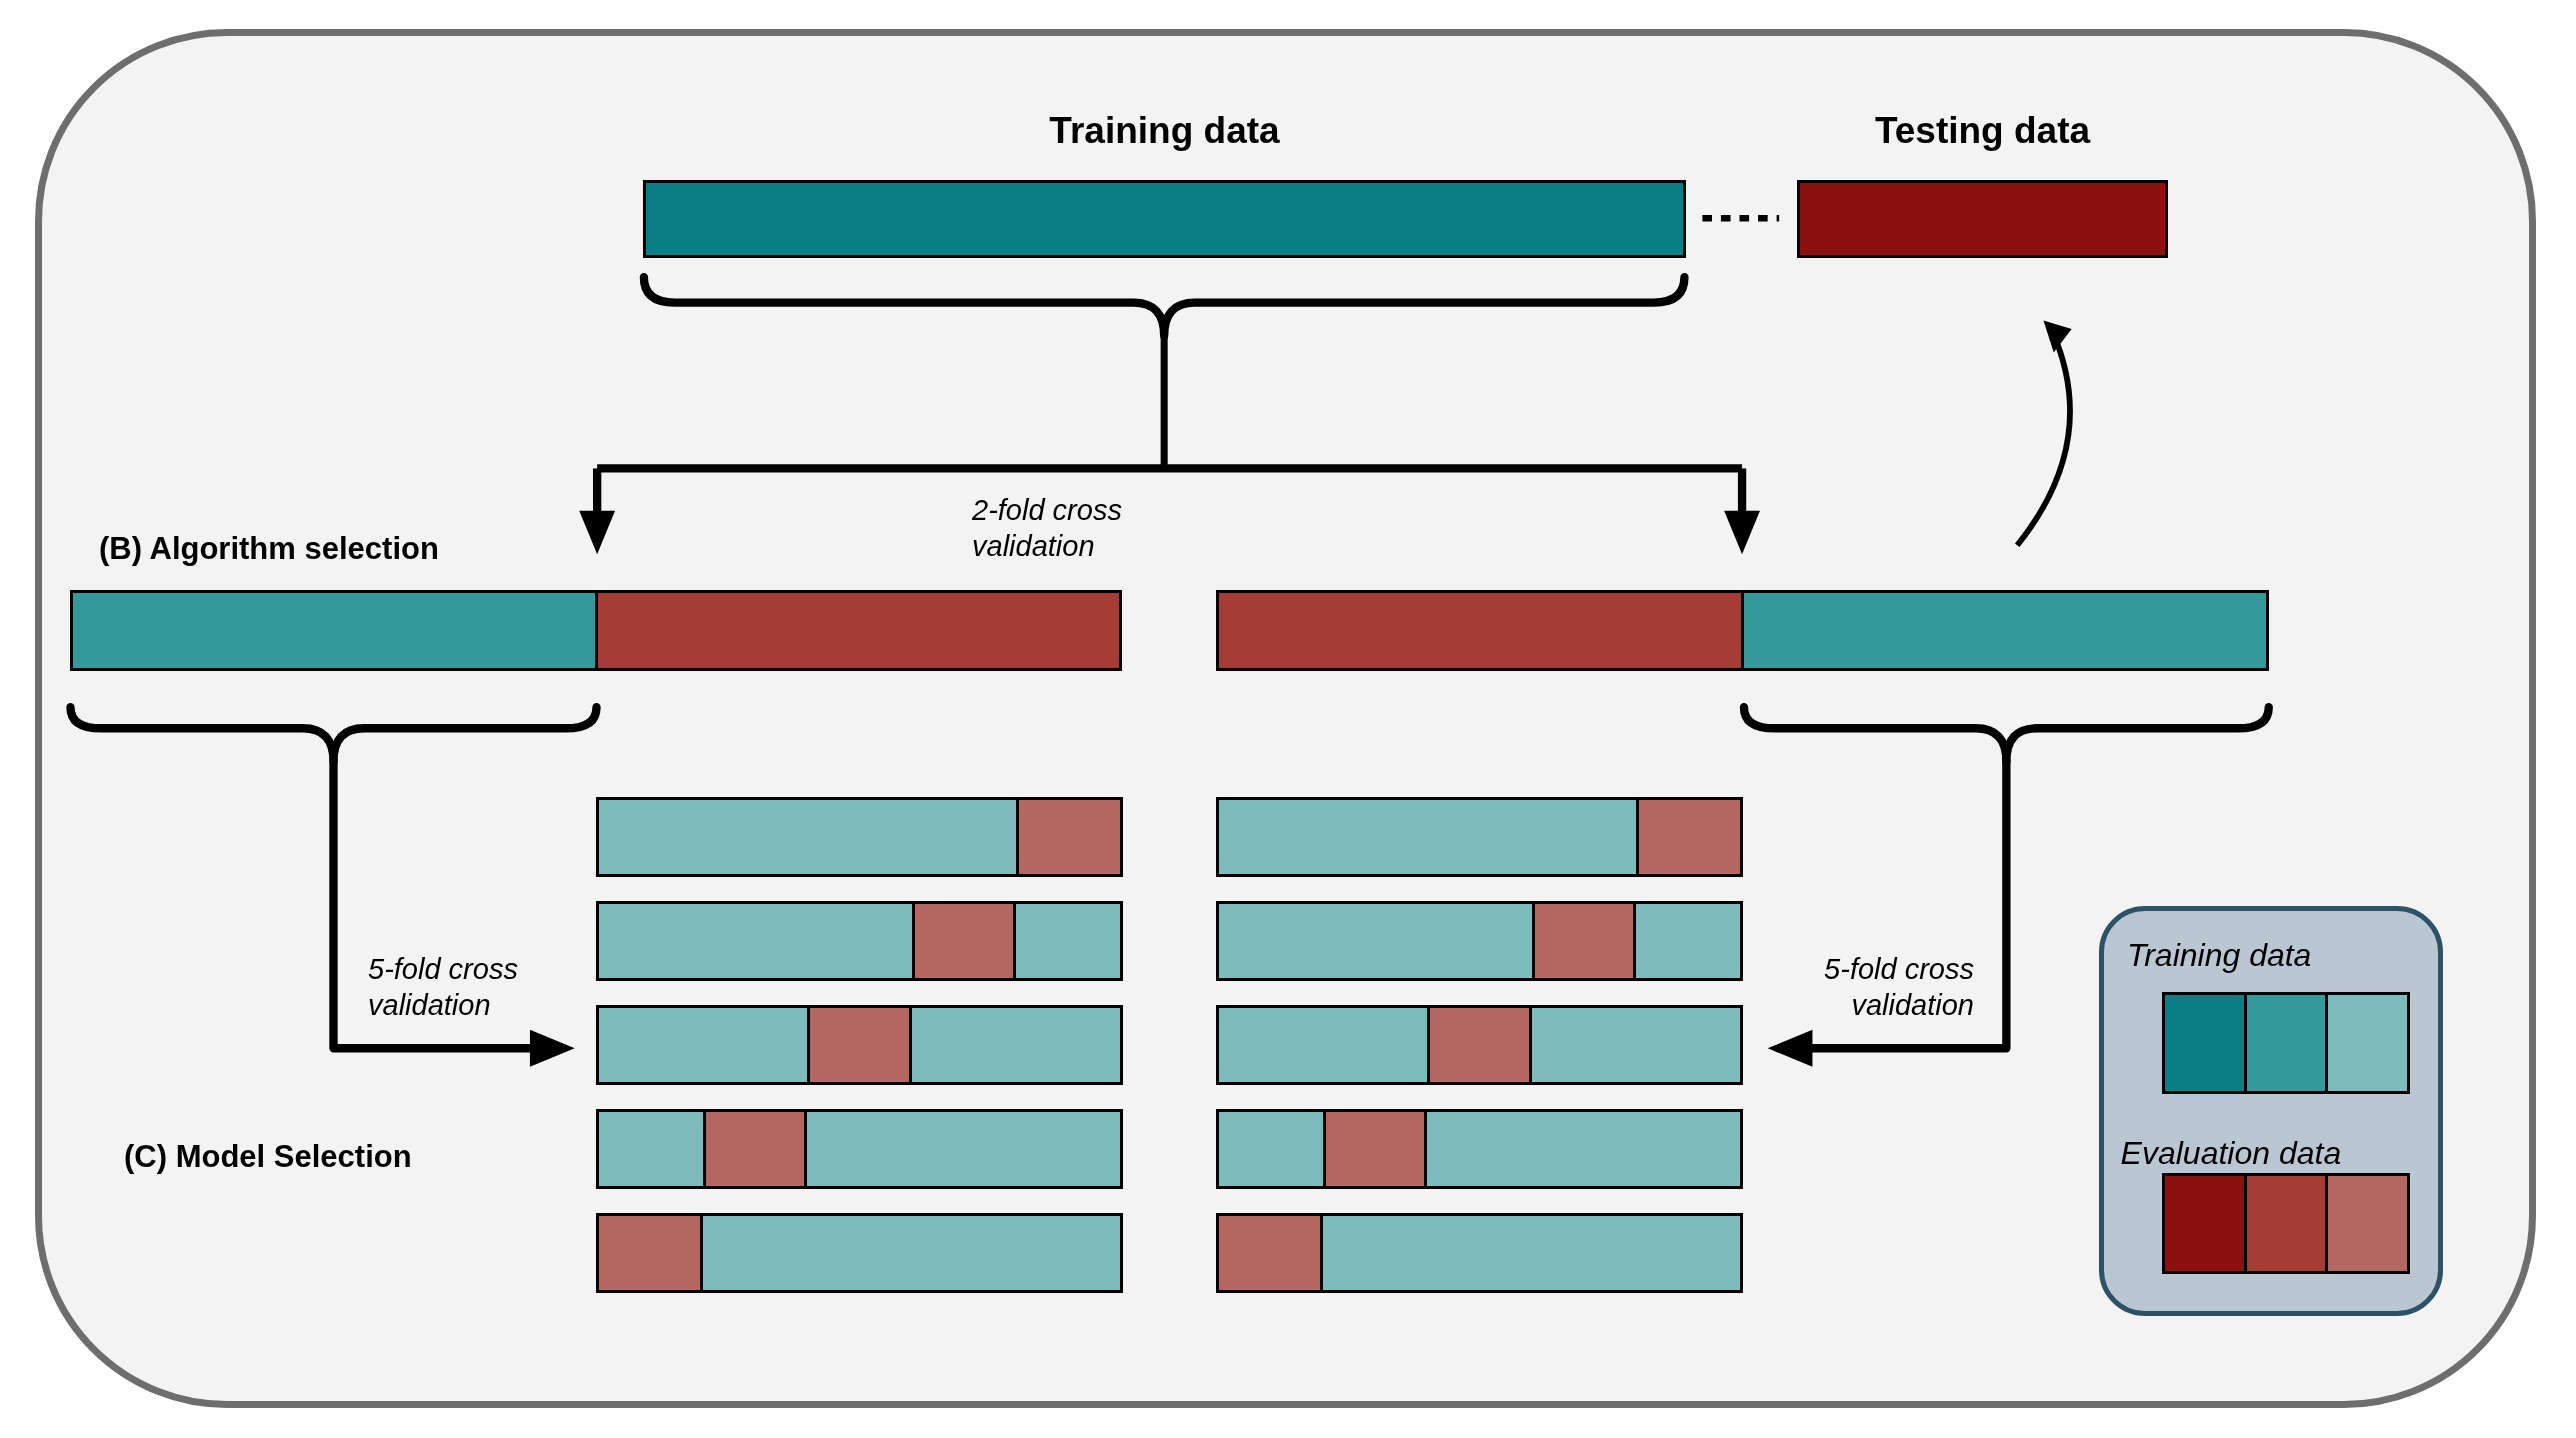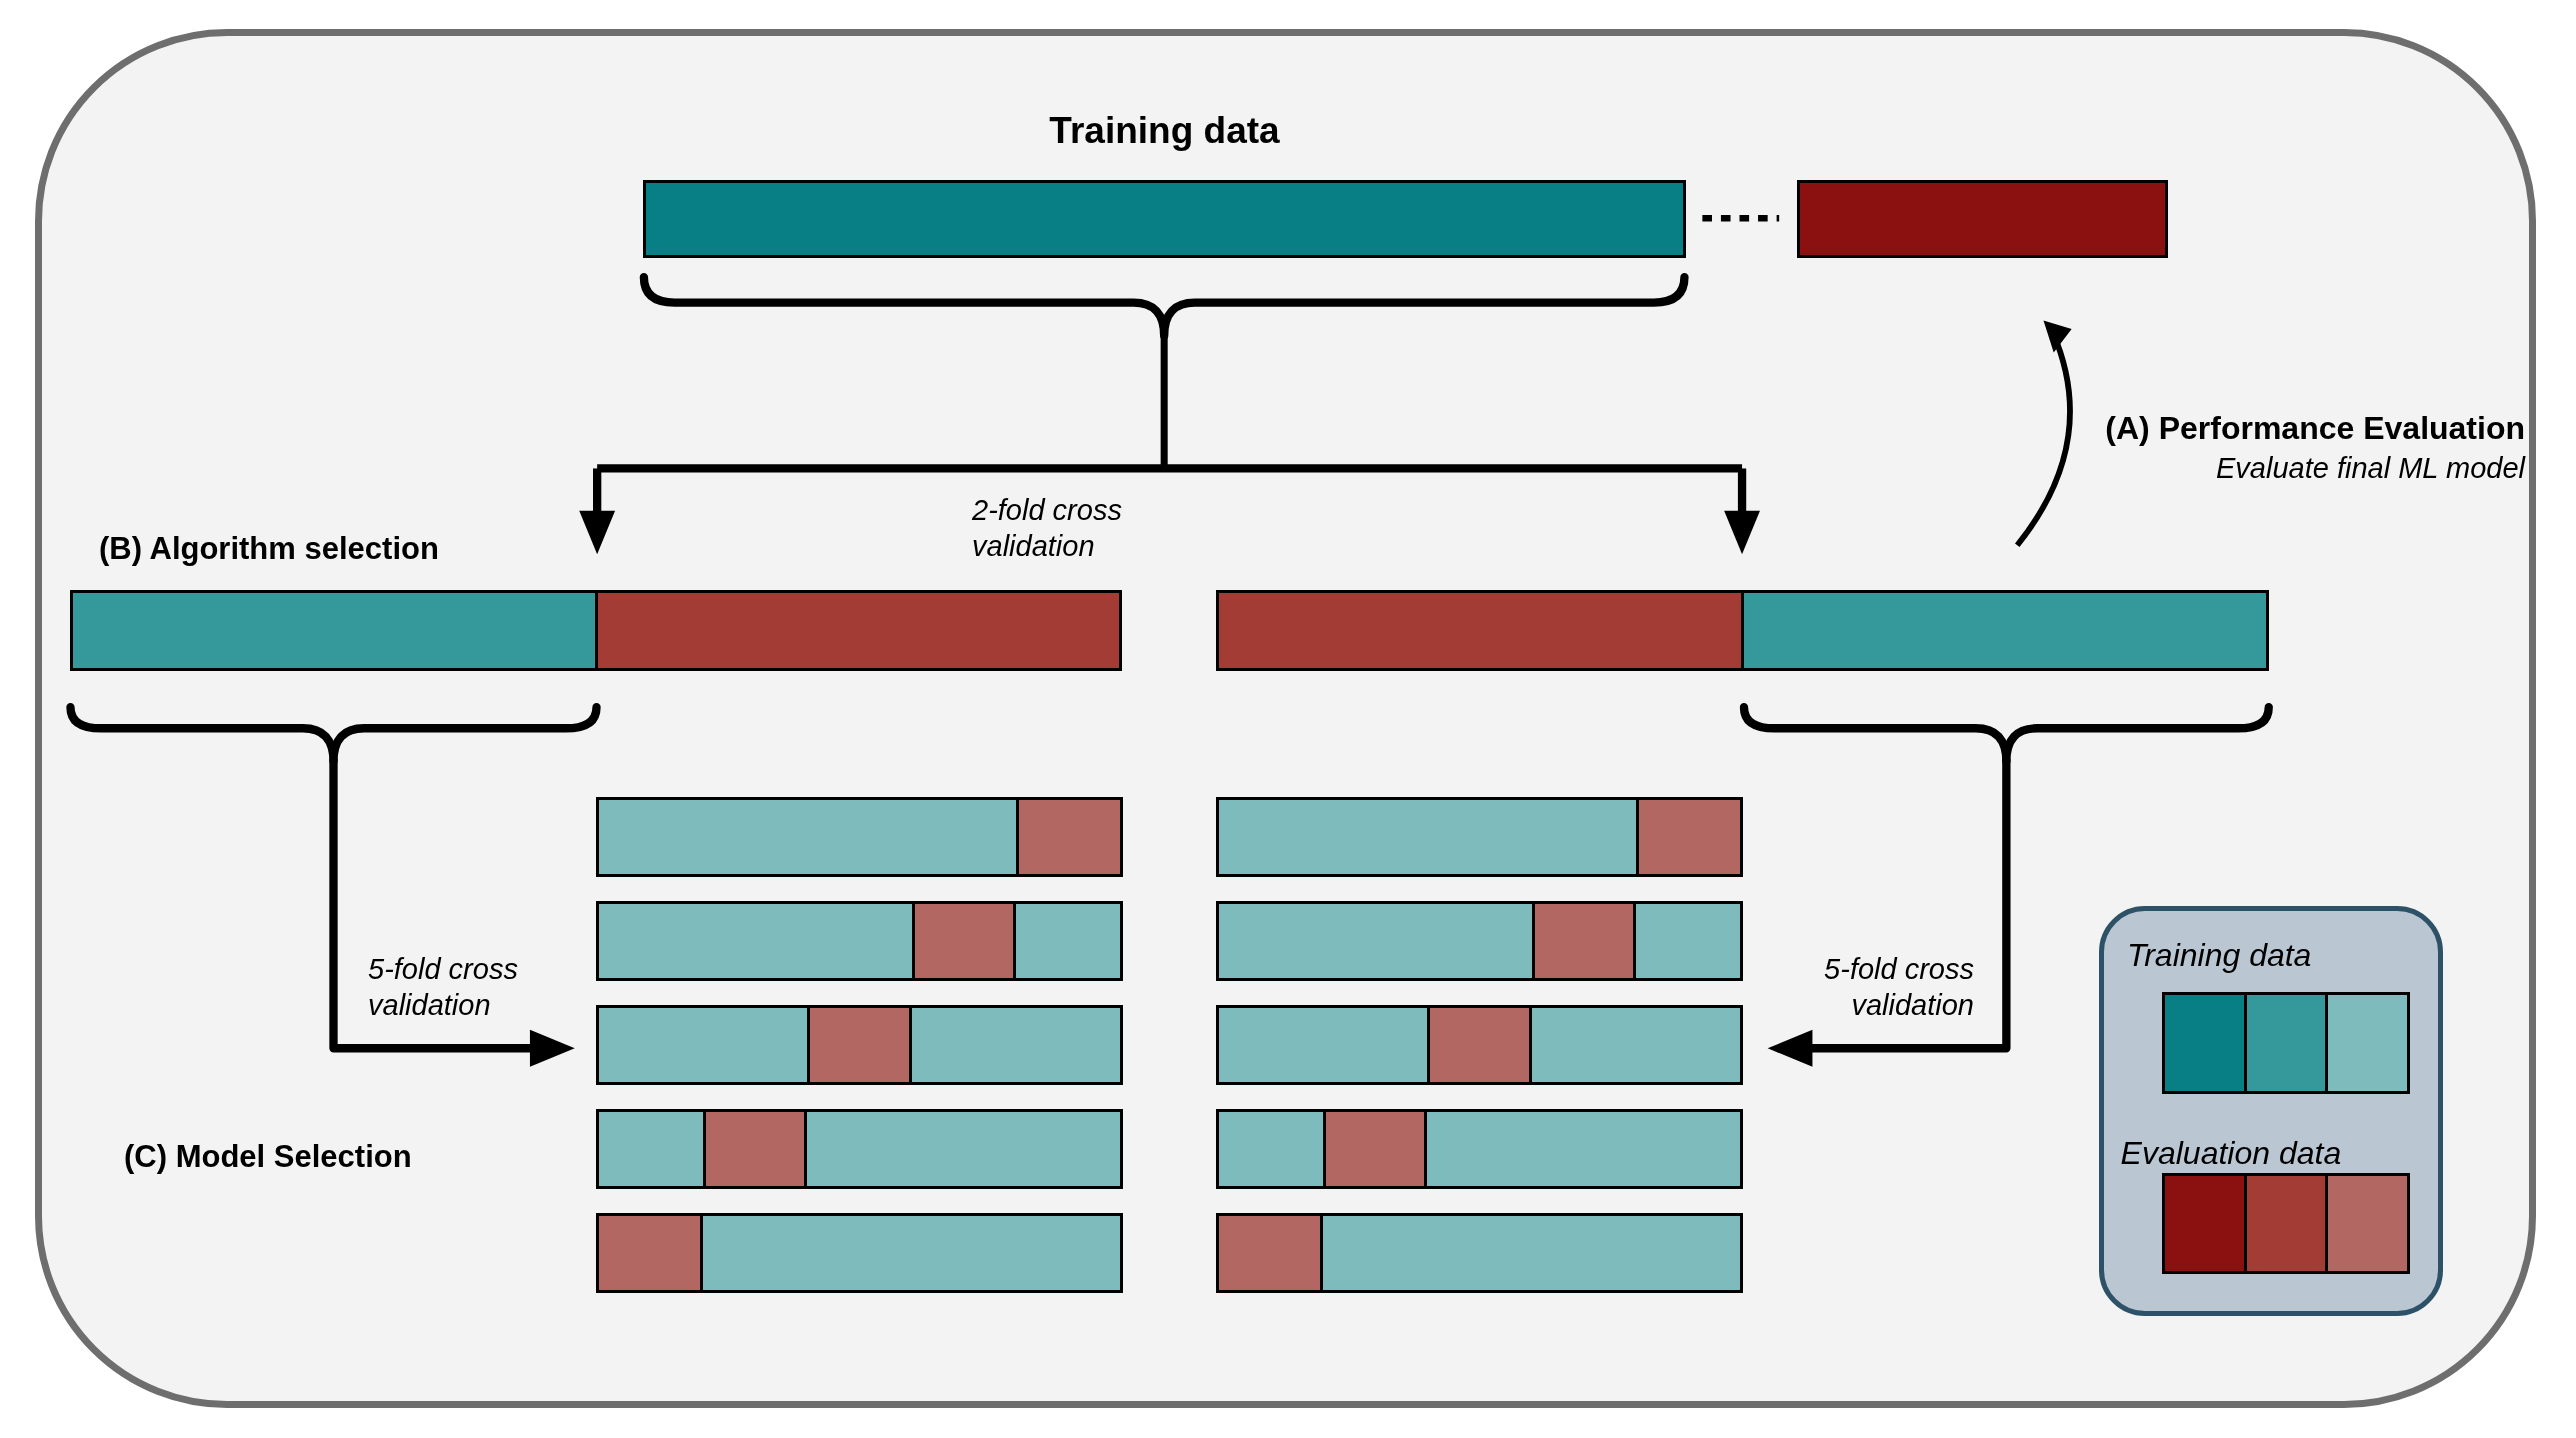--- a/index.html
+++ b/index.html
@@ -53,27 +53,24 @@
     <path d="M2725 1105 Q2725 1138 2773 1138 L3087 1138 Q3135 1138 3135 1190 Q3135 1138 3183 1138 L3497 1138 Q3545 1138 3545 1105" stroke="#000" stroke-width="13" fill="none" stroke-linecap="round" stroke-linejoin="round"></path>
 
     <path d="M3135 1186 L3135 1638 L2828 1638" stroke="#000" stroke-width="13" fill="none" stroke-linejoin="round"></path>
     <polygon points="2762,1638 2832,1609 2832,1667" fill="#000"></polygon>
 
     <path d="M3152 852 Q3282 690 3207 518" stroke="#000" stroke-width="9" fill="none"></path>
     <polygon points="3193,501 3237,514 3209,551" fill="#000"></polygon>
   </svg>
 
   <div class="abs title" style="left:643px;top:110px;width:1043px;">Training data</div>
+  <div class="abs title" style="left:1797px;top:110px;width:371px;">Testing data</div>
   <div class="bar" id="bar-training" style="left: 643px; top: 180px; width: 1043px; height: 78px; background: rgb(8, 127, 133);"></div>
   <div class="bar" id="bar-testing" style="left: 1797px; top: 180px; width: 371px; height: 78px; background: rgb(139, 17, 16);"></div>
 
-  <div class="abs a-block" style="left:1917px;top:410px;width:608px;">
-    <div class="a-line1">(A) Performance Evaluation</div>
-    <div class="a-line2">Evaluate final ML model</div>
-  </div>
 
   <div class="abs sec-label" style="left:99px;top:511px;">(B) Algorithm selection</div>
 
   <div class="abs ital" style="left:972px;top:493px;width:384px;text-align:left;">
     <div>2-fold cross</div>
     <div>validation</div>
   </div>
 
   <div class="bar" style="left:70px;top:590px;width:1052px;height:81px;">
       <div class="tfseg" style="background: rgb(53, 152, 154);"></div>

